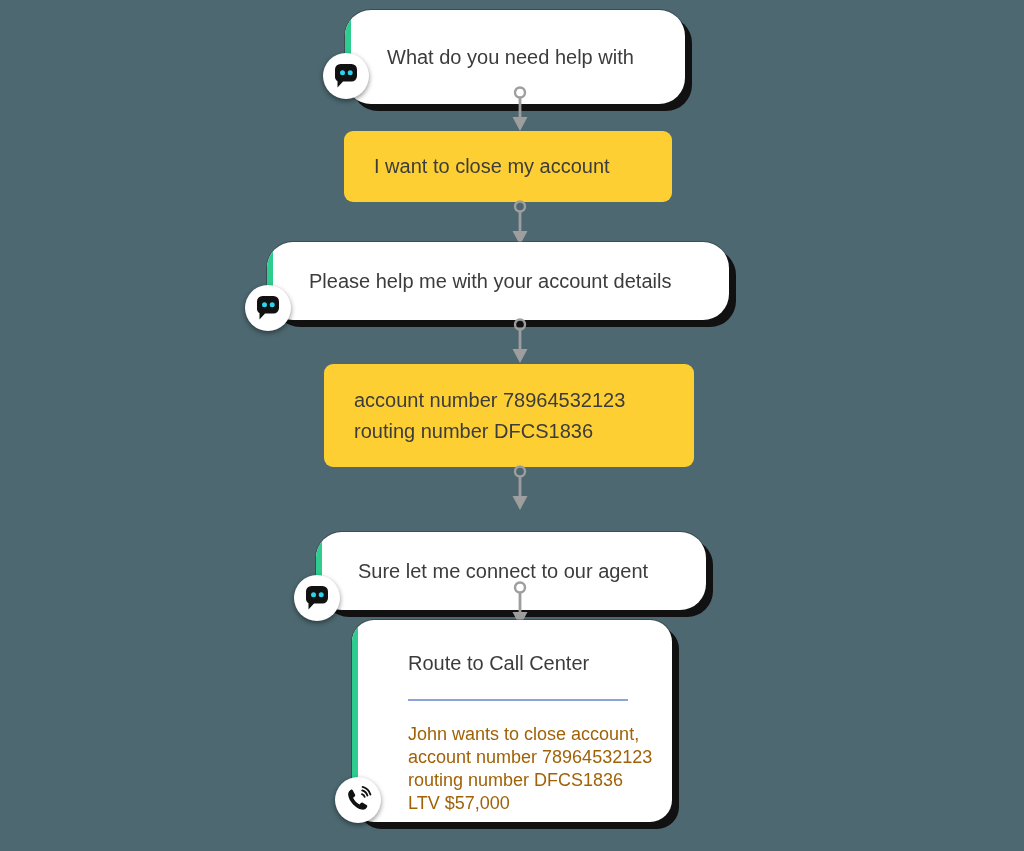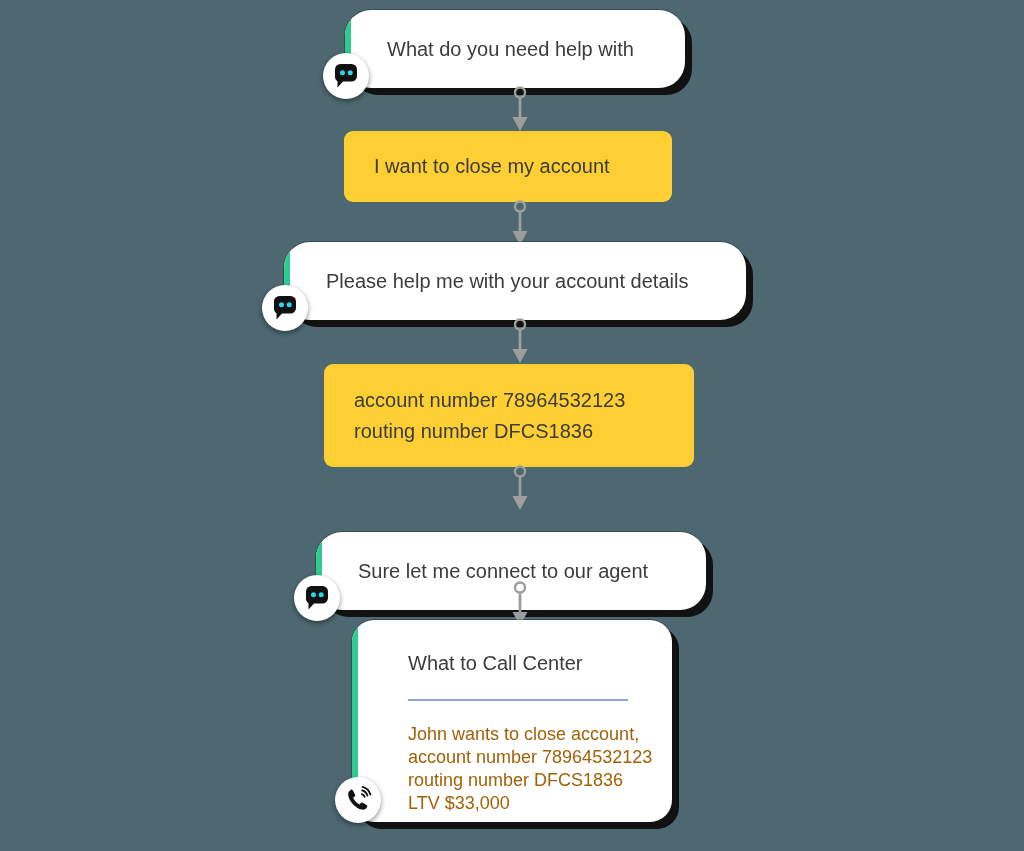--- a/index.html
+++ b/index.html
@@ -124,21 +124,21 @@
     pointer-events: none;
   }
   .connector svg { display: block; }
 </style>
 </head>
 <body>
 
 <div id="canvas">
 
   <div class="node" style="left:345px; top:10px; width:340px; height:78px;">
-    <div class="bot-bubble" style="width:340px; height:78px;">
+    <div class="bot-bubble" style="width:340px; height:94px;">
       <span class="accent"></span>
       <span class="bot-text">What do you need help with</span>
     </div>
     <div class="avatar" style="left:-22px; top:43px;">
       <svg width="30" height="30" viewBox="0 0 30 30" aria-hidden="true">
         <path d="M4 8.5 A5.5 5.5 0 0 1 9.5 3 H20.5 A5.5 5.5 0 0 1 26 8.5 V15 A5.5 5.5 0 0 1 20.5 20.5 H12 L6.5 26.5 V20.2 A5.5 5.5 0 0 1 4 15 Z" fill="#111111"></path>
         <circle cx="11.5" cy="11.8" r="2.5" fill="#2ad4ee"></circle>
         <circle cx="19.2" cy="11.8" r="2.5" fill="#2ad4ee"></circle>
       </svg>
     </div>
@@ -159,21 +159,21 @@
   </div>
 
   <div class="connector" style="left:507px; top:200px;">
     <svg width="26" height="48" viewBox="0 0 26 48">
       <circle cx="13" cy="6.5" r="5" fill="none" stroke="#9e9e9e" stroke-width="2.4"></circle>
       <line x1="13" y1="11" x2="13" y2="33" stroke="#9e9e9e" stroke-width="2.8"></line>
       <polygon points="5.5,31 20.5,31 13,45" fill="#9e9e9e"></polygon>
     </svg>
   </div>
 
-  <div class="node" style="left:284px; top:242px; width:462px; height:90px;">
+  <div class="node" style="left:267px; top:242px; width:462px; height:90px;">
     <div class="bot-bubble" style="width:462px; height:78px;">
       <span class="accent"></span>
       <span class="bot-text">Please help me with your account details</span>
     </div>
     <div class="avatar" style="left:-22px; top:43px;">
       <svg width="30" height="30" viewBox="0 0 30 30" aria-hidden="true">
         <path d="M4 8.5 A5.5 5.5 0 0 1 9.5 3 H20.5 A5.5 5.5 0 0 1 26 8.5 V15 A5.5 5.5 0 0 1 20.5 20.5 H12 L6.5 26.5 V20.2 A5.5 5.5 0 0 1 4 15 Z" fill="#111111"></path>
         <circle cx="11.5" cy="11.8" r="2.5" fill="#2ad4ee"></circle>
         <circle cx="19.2" cy="11.8" r="2.5" fill="#2ad4ee"></circle>
       </svg>
@@ -221,27 +221,27 @@
     <svg width="26" height="48" viewBox="0 0 26 48">
       <circle cx="13" cy="6.5" r="5" fill="none" stroke="#9e9e9e" stroke-width="2.4"></circle>
       <line x1="13" y1="11" x2="13" y2="33" stroke="#9e9e9e" stroke-width="2.8"></line>
       <polygon points="5.5,31 20.5,31 13,45" fill="#9e9e9e"></polygon>
     </svg>
   </div>
 
   <div class="node" style="left:352px; top:620px; width:320px; height:202px;">
     <div class="action-card" style="width:320px; height:202px;">
       <span class="accent"></span>
-      <div class="card-title">What to Call Center</div>
+      <div class="card-title">Route to Call Center</div>
       <div class="card-divider"></div>
       <div class="card-body">
         <div class="line">John wants to close account,</div>
         <div class="line">account number 78964532123</div>
         <div class="line">routing number DFCS1836</div>
-        <div class="line">LTV $33,000</div>
+        <div class="line">LTV $57,000</div>
       </div>
     </div>
     <div class="avatar" style="left:-17px; top:157px;">
       <svg width="30" height="30" viewBox="0 0 30 30" aria-hidden="true">
         <path d="M8.2 4.6 C6.3 5.6 4.8 7.6 5.2 10.2 C6.1 16.3 12.4 23.2 18.8 24.6 C21.3 25.1 23.2 23.7 24.1 21.9 C24.5 21.1 24.2 20.3 23.5 19.9 L19.8 17.7 C19.1 17.3 18.3 17.5 17.8 18.1 L16.6 19.6 C13.8 18.3 11.3 15.7 10.1 12.8 L11.6 11.6 C12.2 11.1 12.4 10.2 12.0 9.5 L9.9 5.5 C9.5 4.8 8.9 4.3 8.2 4.6 Z" fill="#111111"></path>
         <path d="M19.2 5.4 A7.6 7.6 0 0 1 24.4 10.6" fill="none" stroke="#111111" stroke-width="1.9" stroke-linecap="round"></path>
         <path d="M19.0 9.2 A4.1 4.1 0 0 1 21.6 11.8" fill="none" stroke="#111111" stroke-width="1.9" stroke-linecap="round"></path>
         <path d="M19.6 1.9 A11.0 11.0 0 0 1 27.4 9.6" fill="none" stroke="#111111" stroke-width="1.9" stroke-linecap="round"></path>
       </svg>
     </div>

